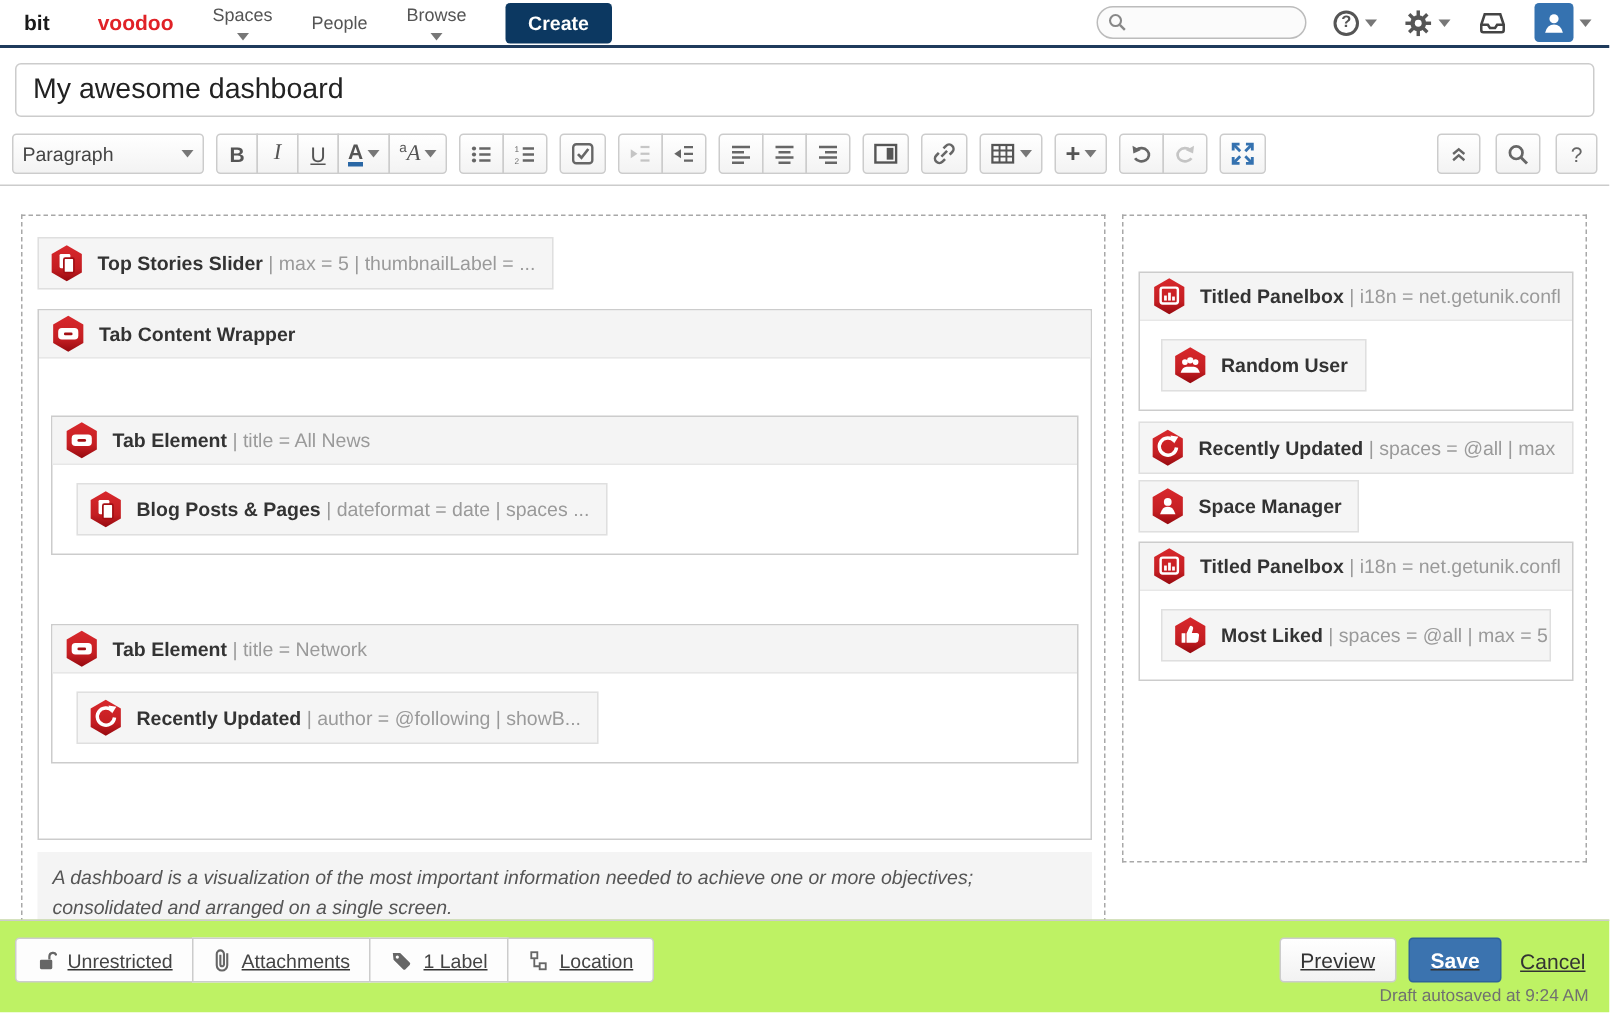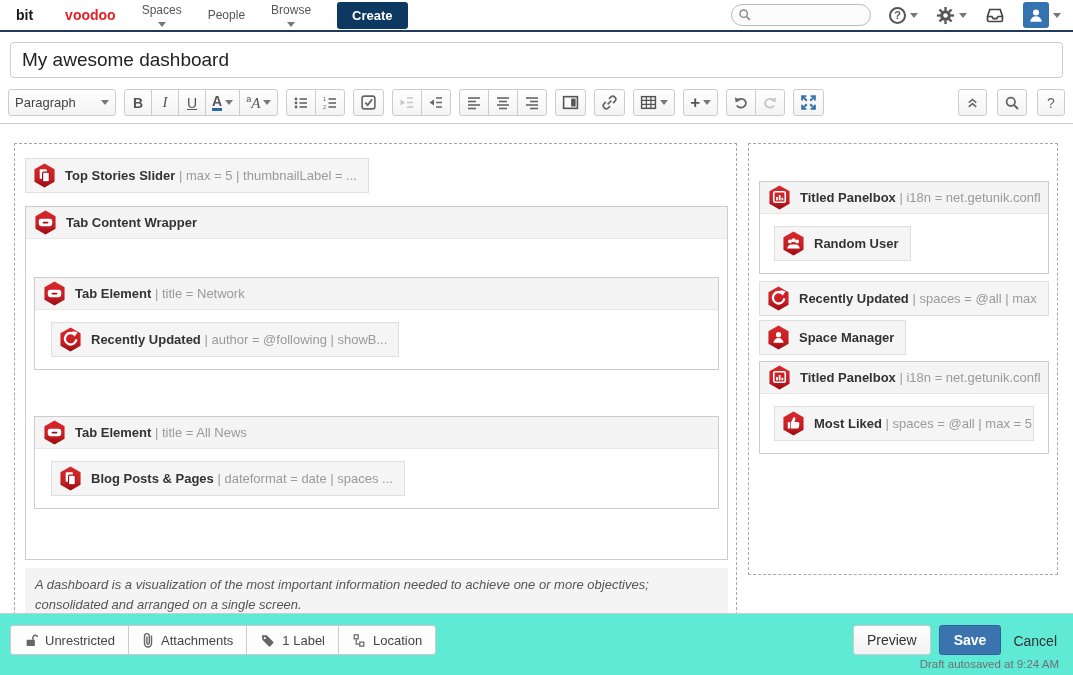--- a/index.html
+++ b/index.html
@@ -54,21 +54,21 @@
   .tgroup .tbtn + .tbtn { margin-left:-1px; }
   .tgroup .tbtn:first-child { border-radius:3px 0 0 3px; }
   .tgroup .tbtn:last-child { border-radius:0 3px 3px 0; }
   .tgroup .tbtn:only-child { border-radius:3px; }
   .tbtn.disabled { color:#c4c4c4; cursor:default; }
   .tbtn.disabled svg { opacity:.35; }
   .tbtn b { font-size:14px; }
   .tbtn i { font-family:"Liberation Serif", serif; font-size:15px; }
   .tbtn .u { text-decoration:underline; }
   .tbtn .acolor { border-bottom:3px solid #2a67a5; line-height:1; font-weight:bold; }
-  .para-btn { width:108px; justify-content:space-between; font-size:13px; color:#444; border-radius:3px; }
+  .para-btn { width:128px; justify-content:space-between; font-size:13px; color:#444; border-radius:3px; }
   .toolbar-right { margin-left:auto; display:flex; gap:10px; }
   
   .content { background:#fff; min-height:485px; display:flex; gap:11px; padding:19px 15px 0 14px; align-items:flex-start; }
   .cell { border:1px dashed #a8a8a8; padding:8px; }
   .cell-left { flex:1; min-height:432px; }
   .cell-right { width:310px; min-height:432px; }
   
   .pill {
     display:inline-flex; align-items:center; gap:9px; background:#f5f5f5; border:1px solid #dfdfdf;
     padding:4px 11px 4px 7px; font-size:13px; white-space:nowrap; cursor:pointer; max-width:100%;
@@ -95,21 +95,21 @@
   
   .cell-right { padding-top:8px; }
   .panelbox { margin:0 0 7px 2px; }
   .panelbox.first { margin-top:29px; }
   .pb-body { padding:12px 14px; }
   .side-pill { margin:0 0 4px 2px; display:block; }
   .side-pill .pill { max-width:100%; }
   
   .footer {
     position:absolute; left:0; right:0; bottom:0; height:62px;
-    background:#5eead4; border-top:1px solid #ccc; padding:11px 12px 0 10px;
+    background:#bef264; border-top:1px solid #ccc; padding:11px 12px 0 10px;text-decoration:underline;
   }
   .footer-row { display:flex; align-items:center; }
   .metabar { display:flex; }
   .meta-btn {
     border:1px solid #ccc; background:#fdfdfd; padding:6px 13px; font-size:13px; color:#444;
     display:flex; align-items:center; gap:7px; margin-left:-1px; cursor:pointer;
   }
   .meta-btn:first-child { border-radius:3px 0 0 3px; margin-left:0; }
   .meta-btn:last-child { border-radius:0 3px 3px 0; }
   .footer-actions { margin-left:auto; display:flex; align-items:flex-end; gap:8px; }
@@ -482,55 +482,55 @@
     </div>
 
     <div class="mbox" style="margin-left:2px">
       <div class="mbox-h">
         <svg class="hex">
             <use href="#hex-tab"></use>
           </svg>
         <span><b>Tab Content Wrapper</b></span>
       </div>
       <div class="wrapper-body">
+
+        <div class="mbox tab-el">
+          <div class="mbox-h">
+            <svg class="hex">
+                <use href="#hex-tab"></use>
+              </svg>
+            <span><b>Tab Element</b> <span class="params">| title = All News</span></span>
+          </div>
+          <div class="tab-body">
+            <span class="pill">
+              <svg class="hex">
+                  <use href="#hex-pages"></use>
+                </svg>
+              <span><b>Blog Posts &amp; Pages</b> <span class="params">| dateformat = date | spaces ...</span></span>
+            </span>
+          </div>
+        </div>
 
         <div class="mbox tab-el">
           <div class="mbox-h">
             <svg class="hex">
                 <use href="#hex-tab"></use>
               </svg>
             <span><b>Tab Element</b> <span class="params">| title = Network</span></span>
           </div>
           <div class="tab-body">
             <span class="pill">
               <svg class="hex">
                   <use href="#hex-refresh"></use>
                 </svg>
               <span><b>Recently Updated</b> <span class="params">| author = @following | showB...</span></span>
             </span>
           </div>
         </div>
 
-        <div class="mbox tab-el">
-          <div class="mbox-h">
-            <svg class="hex">
-                <use href="#hex-tab"></use>
-              </svg>
-            <span><b>Tab Element</b> <span class="params">| title = All News</span></span>
-          </div>
-          <div class="tab-body">
-            <span class="pill">
-              <svg class="hex">
-                  <use href="#hex-pages"></use>
-                </svg>
-              <span><b>Blog Posts &amp; Pages</b> <span class="params">| dateformat = date | spaces ...</span></span>
-            </span>
-          </div>
-        </div>
-
       </div>
     </div>
 
     <div class="quote" style="margin-left:2px">A dashboard is a visualization of the most important information needed to achieve one or more objectives; consolidated and arranged on a single screen.</div>
   </div>
 
   <div class="cell cell-right">
 
     <div class="mbox panelbox first">
       <div class="mbox-h">

